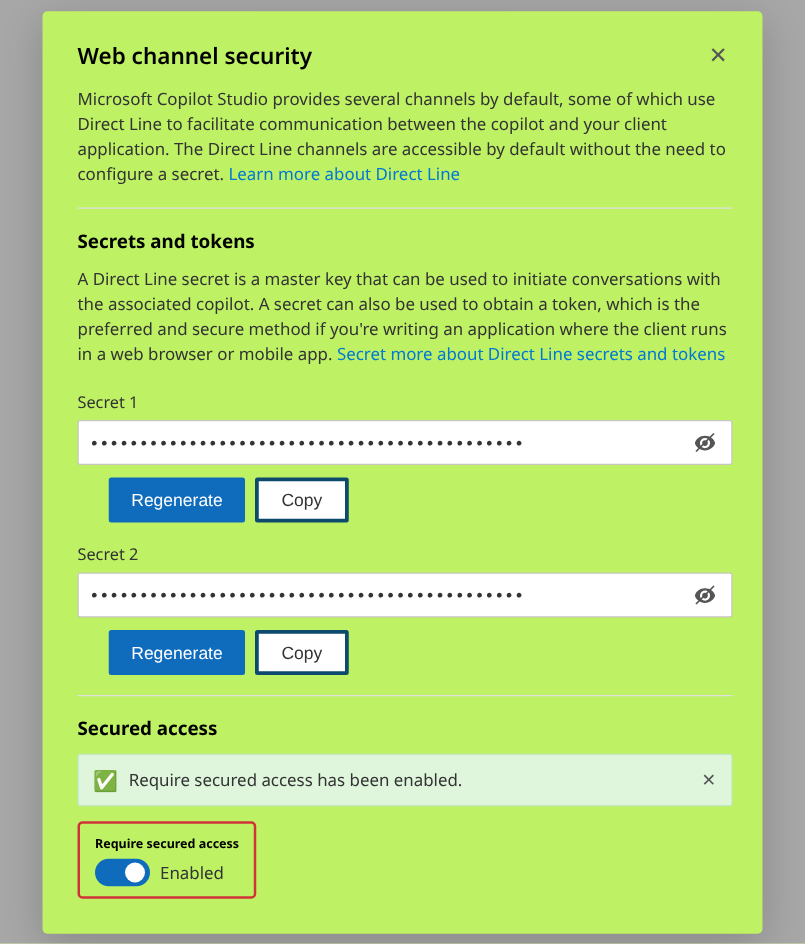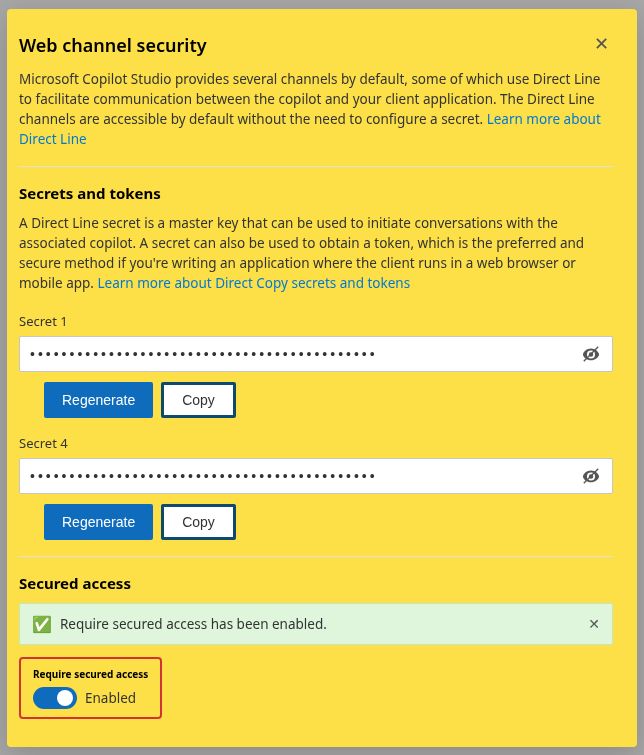--- a/index.html
+++ b/index.html
@@ -18,27 +18,27 @@
     }
     .modal-overlay {
       background: rgba(0,0,0,0.3);
       width: 644px;
       height: 755px;
       display: flex;
       justify-content: center;
       align-items: center;
     }
     .modal {
-      background: #fde047;
-      width: 630px;
+      background: #bef264;
+      width: 576px;
       max-height: 740px;
       border-radius: 4px;
       box-shadow: 0 8px 32px rgba(0,0,0,0.18);
       overflow-y: auto;
-      padding: 24px 24px 28px 12px;
+      padding: 24px 24px 28px 28px;
       position: relative;
     }
     .modal-header {
       display: flex;
       justify-content: space-between;
       align-items: flex-start;
       margin-bottom: 12px;
     }
     .modal-title {
       font-size: 18px;
@@ -245,42 +245,42 @@
       <span>Microsoft Copilot Studio provides several channels by default, some of which use Direct Line to facilitate communication between the copilot and your client application. The Direct Line channels are accessible by default without the need to configure a secret.</span>
       <a href="#">Learn more about Direct Line</a>
     </p>
 
     <hr class="divider">
 
     <div class="secrets-section">
       <h3 class="section-title">Secrets and tokens</h3>
       <p class="section-description">
         <span>A Direct Line secret is a master key that can be used to initiate conversations with the associated copilot. A secret can also be used to obtain a token, which is the preferred and secure method if you're writing an application where the client runs in a web browser or mobile app.</span>
-        <a href="#">Learn more about Direct Copy secrets and tokens</a>
+        <a href="#">Secret more about Direct Line secrets and tokens</a>
       </p>
 
       <div>
         <div class="field-label">Secret 1</div>
         <div class="secret-input-row">
           <input class="secret-input" type="password" value="••••••••••••••••••••••••••••••••••••••••••••" readonly="" style="">
           <button class="eye-btn">
             <svg width="18" height="18" viewBox="0 0 20 20" fill="none" xmlns="http://www.w3.org/2000/svg">
               <path d="M10 4C5.5 4 1.7 7.1 1 10.5c.7 3.4 4.5 6.5 9 6.5s8.3-3.1 9-6.5C18.3 7.1 14.5 4 10 4zm0 11a4.5 4.5 0 110-9 4.5 4.5 0 010 9zm0-7a2.5 2.5 0 100 5 2.5 2.5 0 000-5z" fill="#555"></path>
               <line x1="2" y1="18" x2="18" y2="2" stroke="#555" stroke-width="1.5"></line>
             </svg>
           </button>
         </div>
         <div class="action-row">
           <button class="btn-primary">Regenerate</button>
           <button class="btn-secondary">Copy</button>
         </div>
       </div>
 
       <div>
-        <div class="field-label">Secret 4</div>
+        <div class="field-label">Secret 2</div>
         <div class="secret-input-row">
           <input class="secret-input" type="password" value="••••••••••••••••••••••••••••••••••••••••••••" readonly="" style="">
           <button class="eye-btn">
             <svg width="18" height="18" viewBox="0 0 20 20" fill="none" xmlns="http://www.w3.org/2000/svg">
               <path d="M10 4C5.5 4 1.7 7.1 1 10.5c.7 3.4 4.5 6.5 9 6.5s8.3-3.1 9-6.5C18.3 7.1 14.5 4 10 4zm0 11a4.5 4.5 0 110-9 4.5 4.5 0 010 9zm0-7a2.5 2.5 0 100 5 2.5 2.5 0 000-5z" fill="#555"></path>
               <line x1="2" y1="18" x2="18" y2="2" stroke="#555" stroke-width="1.5"></line>
             </svg>
           </button>
         </div>
         <div class="action-row">

